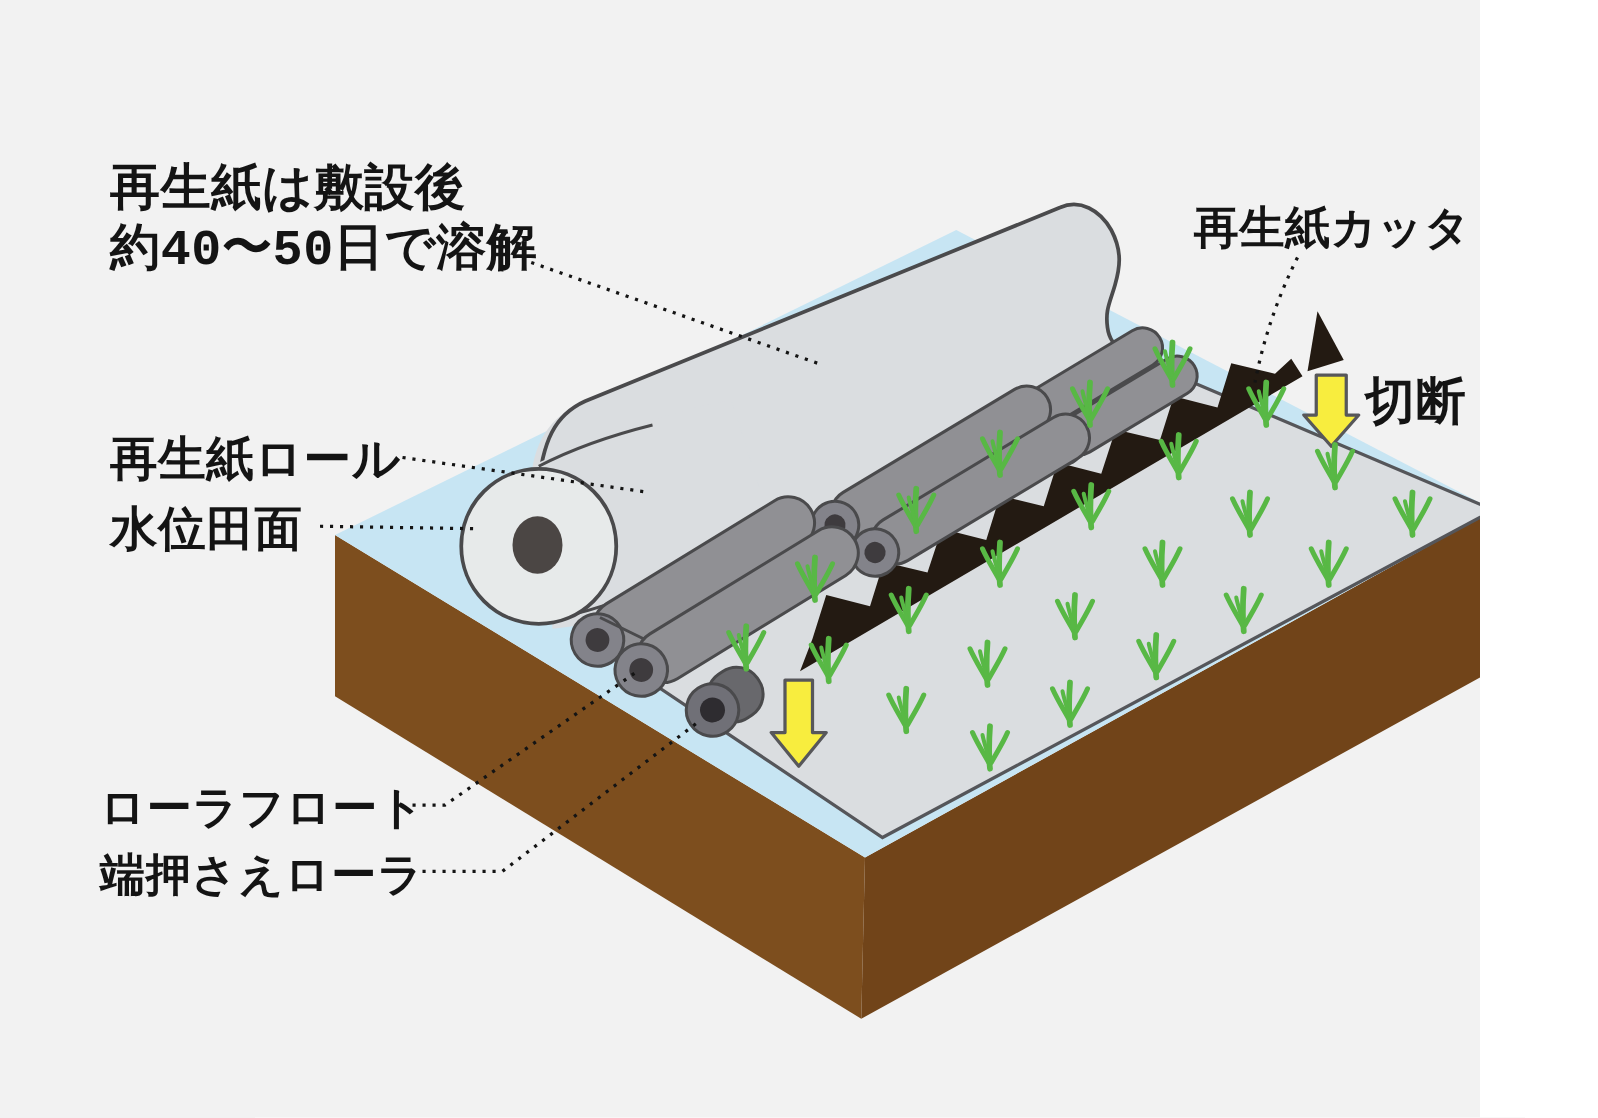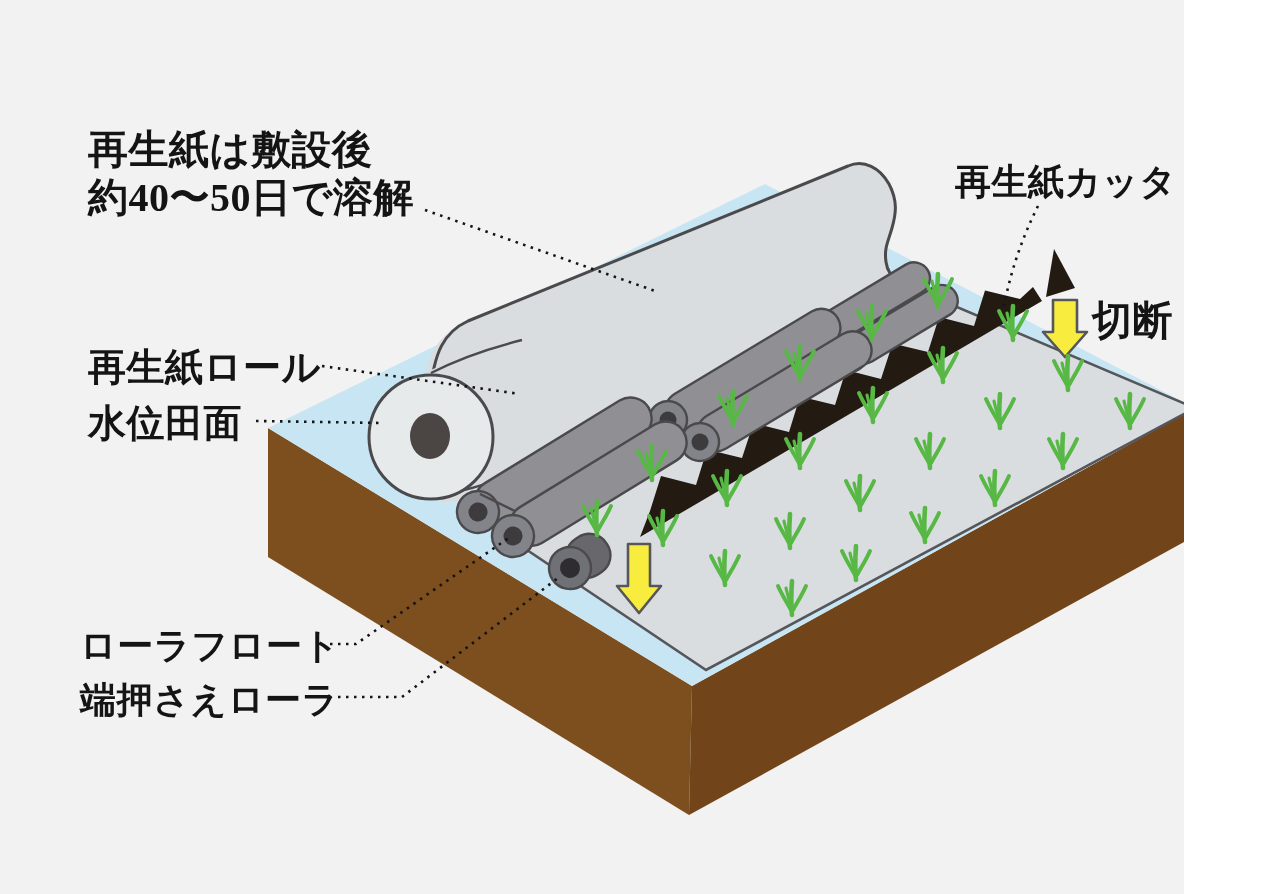--- a/index.html
+++ b/index.html
@@ -5,21 +5,21 @@
   :root{
     --bg:#f2f2f2; --water:#c7e5f3; --paper:#dadde0; --paper-light:#e7eaea;
     --soil-left:#7d4e1e; --soil-right:#714419; --outline:#4a4a4c; --edge:#55565a;
     --roller-body:#909094; --roller-cap:#83838a; --roller-core:#3e3b3e;
     --droller-body:#68686c; --droller-cap:#707077; --droller-core:#2e2c30;
     --roll-core:#4b4644; --cutter:#231a12; --arrow-fill:#f8ed3e; --arrow-stroke:#57575a;
     --green:#58b845; --ink:#141414;
   }
   html,body{margin:0;padding:0;}
   .stage{width:1184px;height:894px;background:var(--bg);position:relative;overflow:hidden;
-         font-family:Liberation Serif, serif;}
+         font-family:Liberation Mono, monospace;}
   svg{display:block}
   .bgfill{fill:var(--bg);}
   .water{fill:var(--water);}
   .paper{fill:var(--paper);}
   .paperlight{fill:var(--paper-light);stroke:var(--outline);stroke-width:3;}
   .soil-l{fill:var(--soil-left);}
   .soil-r{fill:var(--soil-right);}
   .edge{stroke:var(--edge);stroke-width:2.6;fill:none;}
   .oline{stroke:var(--outline);stroke-width:3;fill:none;}
   .oline2{stroke:var(--outline);stroke-width:2.4;fill:none;}

